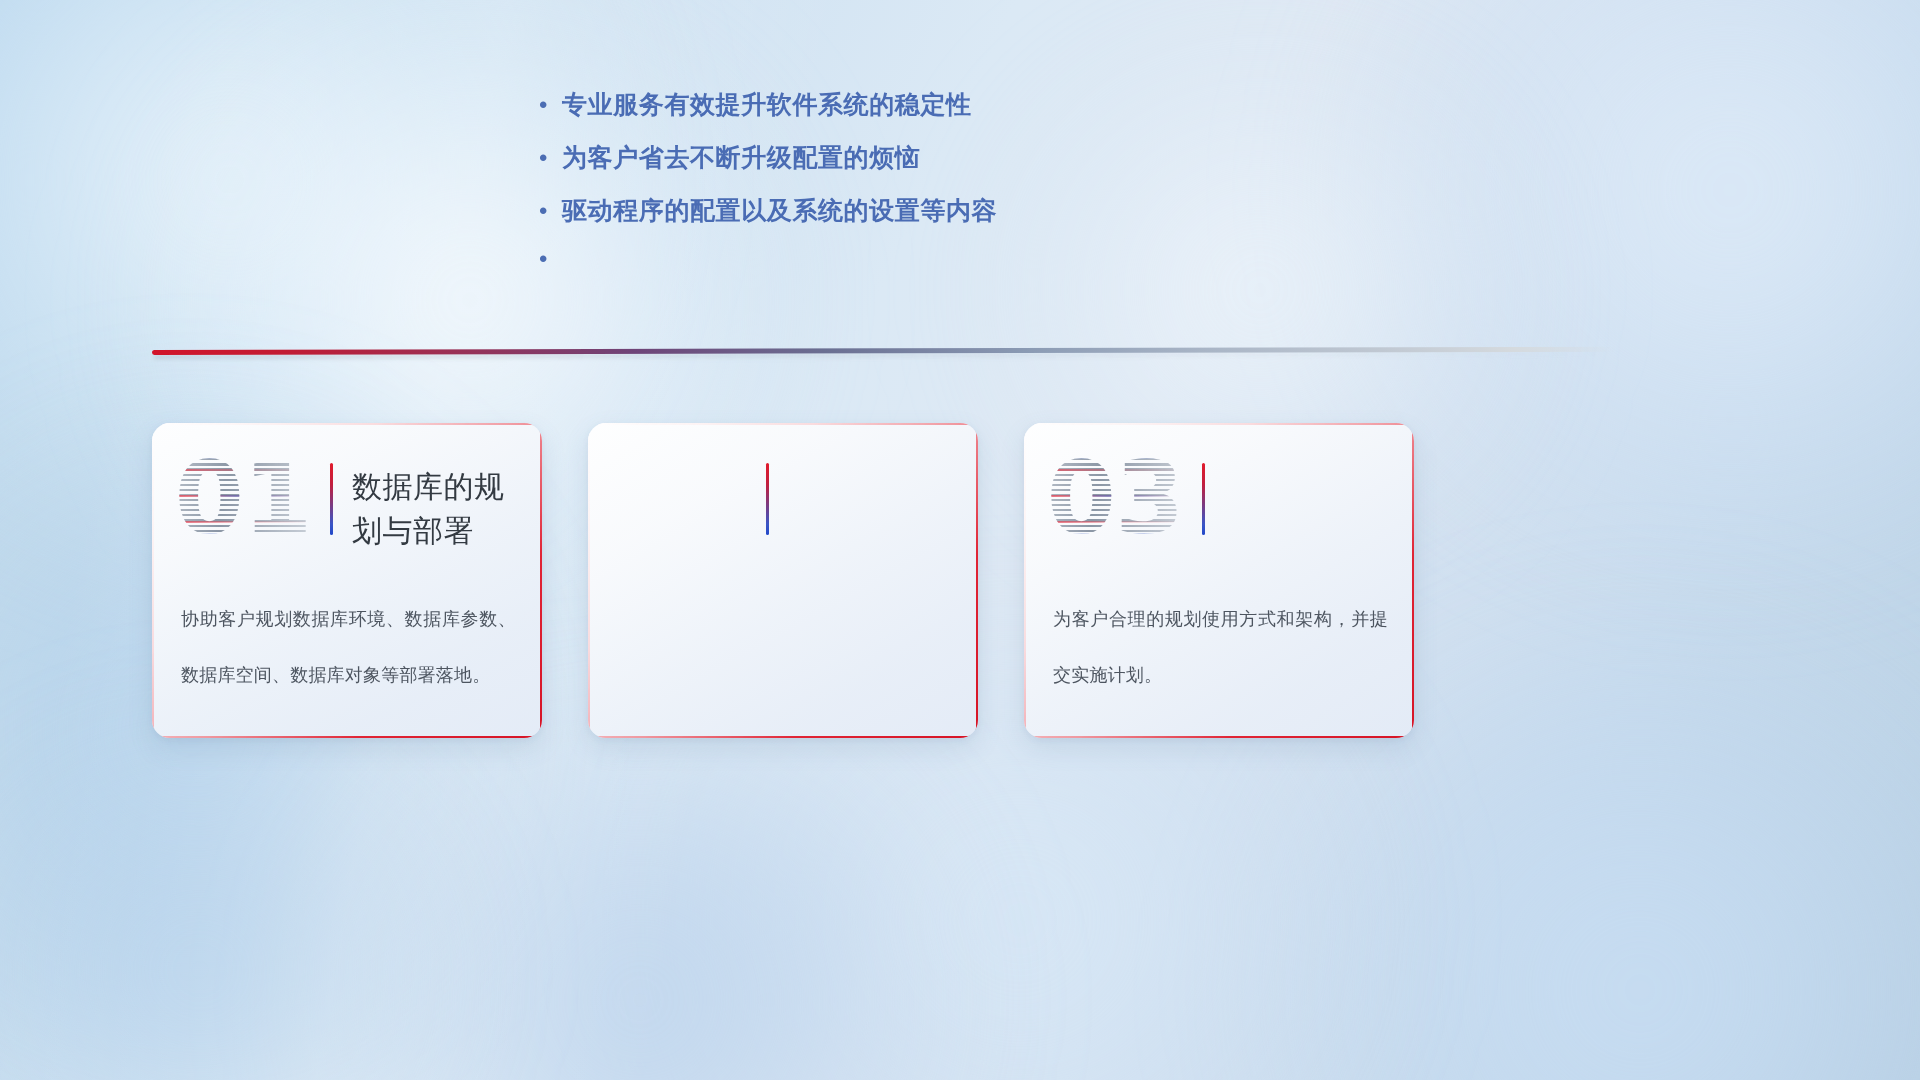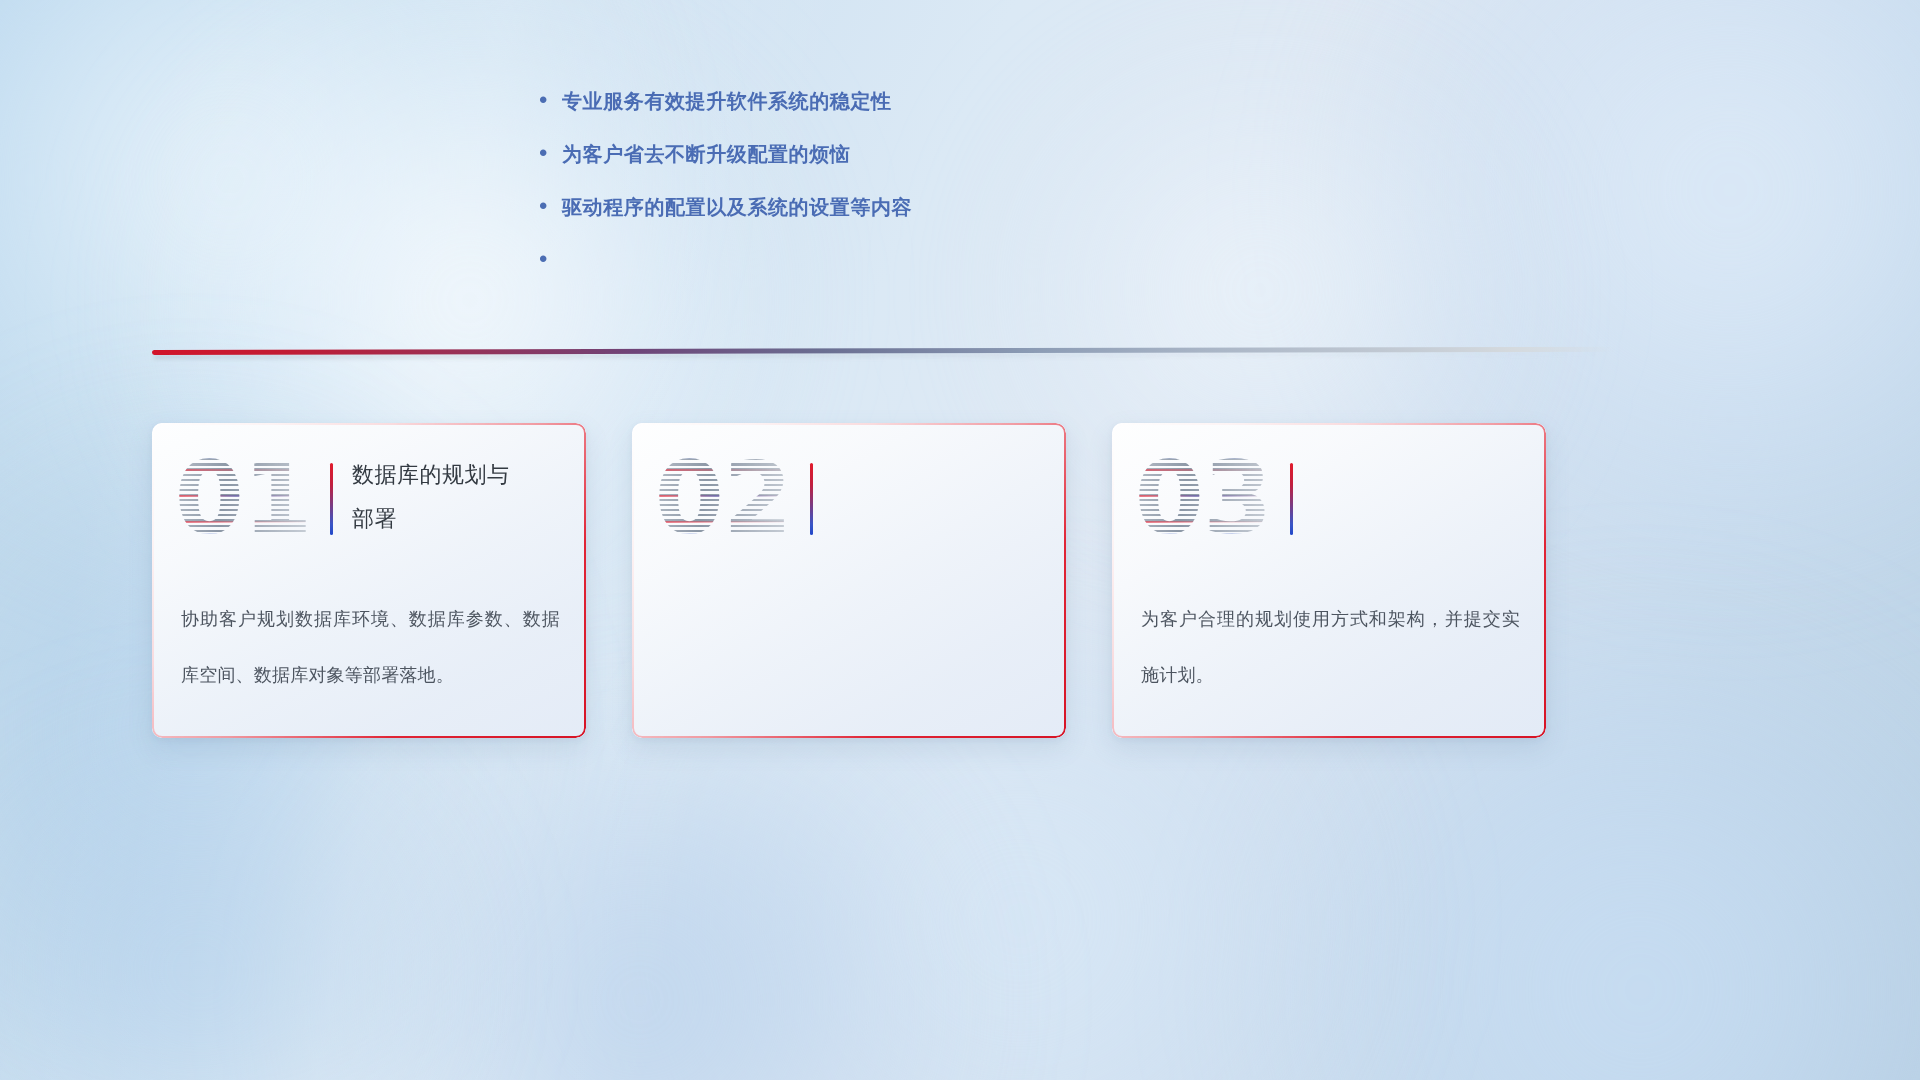--- a/index.html
+++ b/index.html
@@ -64,21 +64,21 @@
   .bullet-dot{
     width:32px;
     flex:0 0 32px;
     color:#4b6db3;
     font-size:24px;
     line-height:1;
     text-align:left;
     padding-left:9px;
   }
   .bullet-text{
-    font-size:20px;
+    font-size:25px;
     letter-spacing:.6px;
     color:#4a6cb4;
     font-weight:600;
     white-space:nowrap;
   }
 
   
   #divider{
     position:absolute;
     left:152px; top:350px;
@@ -112,23 +112,23 @@
   
   #cards{
     position:absolute;
     left:152px; top:423px;
     width:1464px; height:315px;
     display:flex;
     gap:46px;
   }
   .card{
     position:relative;
-    width:434px;
+    width:390px;
     height:315px;
-    border-radius:10px;
+    border-radius:18px;
     background:linear-gradient(150deg,
       rgba(255,255,255,.97) 0%,
       rgba(250,251,253,.95) 26%,
       rgba(240,244,250,.93) 55%,
       rgba(233,239,248,.92) 78%,
       rgba(229,236,247,.92) 100%);
     box-shadow:0 10px 26px rgba(88,120,155,.14), 0 2px 6px rgba(90,120,155,.08);
     overflow:hidden;
   }
   
@@ -199,23 +199,23 @@
 
   .card-divider{
     position:absolute;
     left:178px; top:40px;
     width:3px; height:72px;
     border-radius:2px;
     background:linear-gradient(180deg, #e11b2c 0%, #c11f3f 30%, #7c3a80 58%, #3a55c6 85%, #2148c9 100%);
   }
   .card-title{
     position:absolute;
-    left:200px; top:30px;
+    left:200px; top:42px;
     width:172px;
-    font-size:22px;
+    font-size:30px;
     line-height:44px;
     font-weight:500;
     color:#333a42;
     letter-spacing:.5px;
     text-align:left;
   }
   .card-body{
     position:absolute;
     left:29px; right:26px; top:168px;
     font-size:18px;
@@ -277,25 +277,20 @@
       </div>
       <div class="card-divider"></div>
       <div class="card-title">数据库的规划与部署</div>
     </div>
     <div class="card-body">协助客户规划数据库环境、数据库参数、数据库空间、数据库对象等部署落地。</div>
   </div>
 
   <div class="card">
     <div class="frame"></div>
     <div class="card-top">
-      <div class="num-wrap">
-        <div class="layer base">02</div>
-        <div class="layer red">02</div>
-        <div class="layer blue">02</div>
-      </div>
       <div class="card-divider"></div>
     </div>
   </div>
 
   <div class="card">
     <div class="frame"></div>
     <div class="card-top">
       <div class="num-wrap">
         <div class="layer base">03</div>
         <div class="layer red">03</div>

